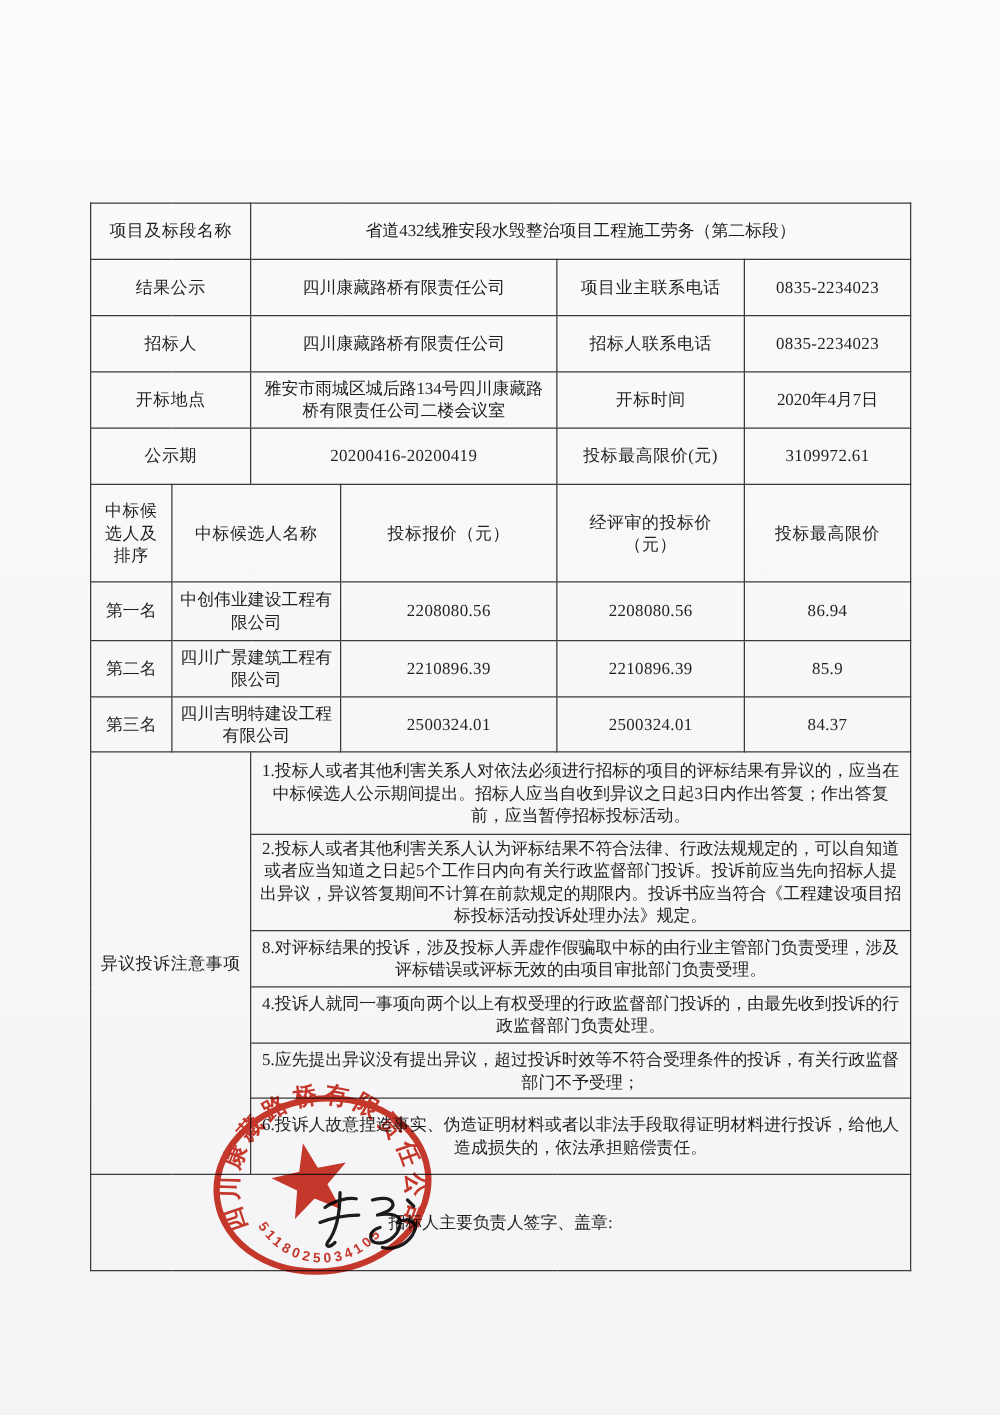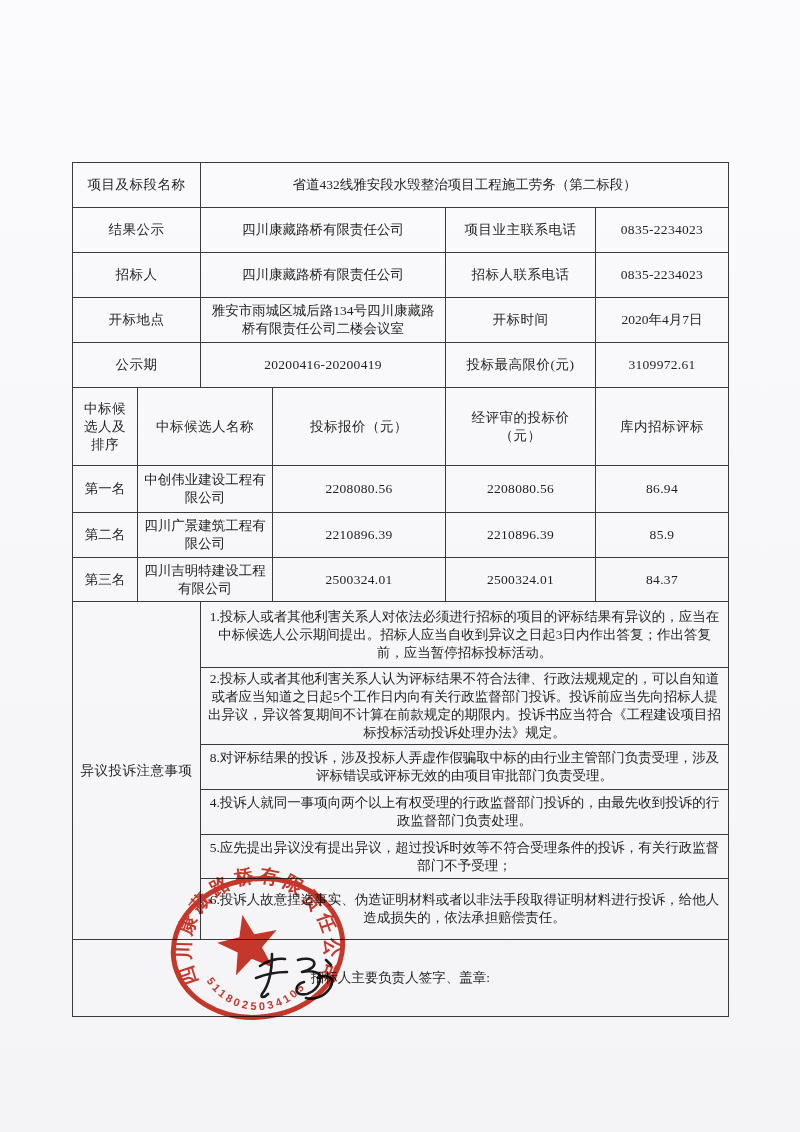--- a/index.html
+++ b/index.html
@@ -124,21 +124,21 @@
       <td colspan="2" class="num">20200416-20200419</td>
       <td class="lbl">投标最高限价(元)</td>
       <td class="num">3109972.61</td>
     </tr>
 
     <tr class="h78">
       <td class="lbl">中标候选人及排序</td>
       <td colspan="2" class="lbl">中标候选人名称</td>
       <td class="lbl">投标报价（元）</td>
       <td class="lbl">经评审的投标价（元）</td>
-      <td class="lbl">库内招标评标</td>
+      <td class="lbl">投标最高限价</td>
     </tr>
 
     <tr class="h47">
       <td>第一名</td>
       <td colspan="2">中创伟业建设工程有限公司</td>
       <td class="num">2208080.56</td>
       <td class="num">2208080.56</td>
       <td class="num">86.94</td>
     </tr>
     <tr class="h45">

